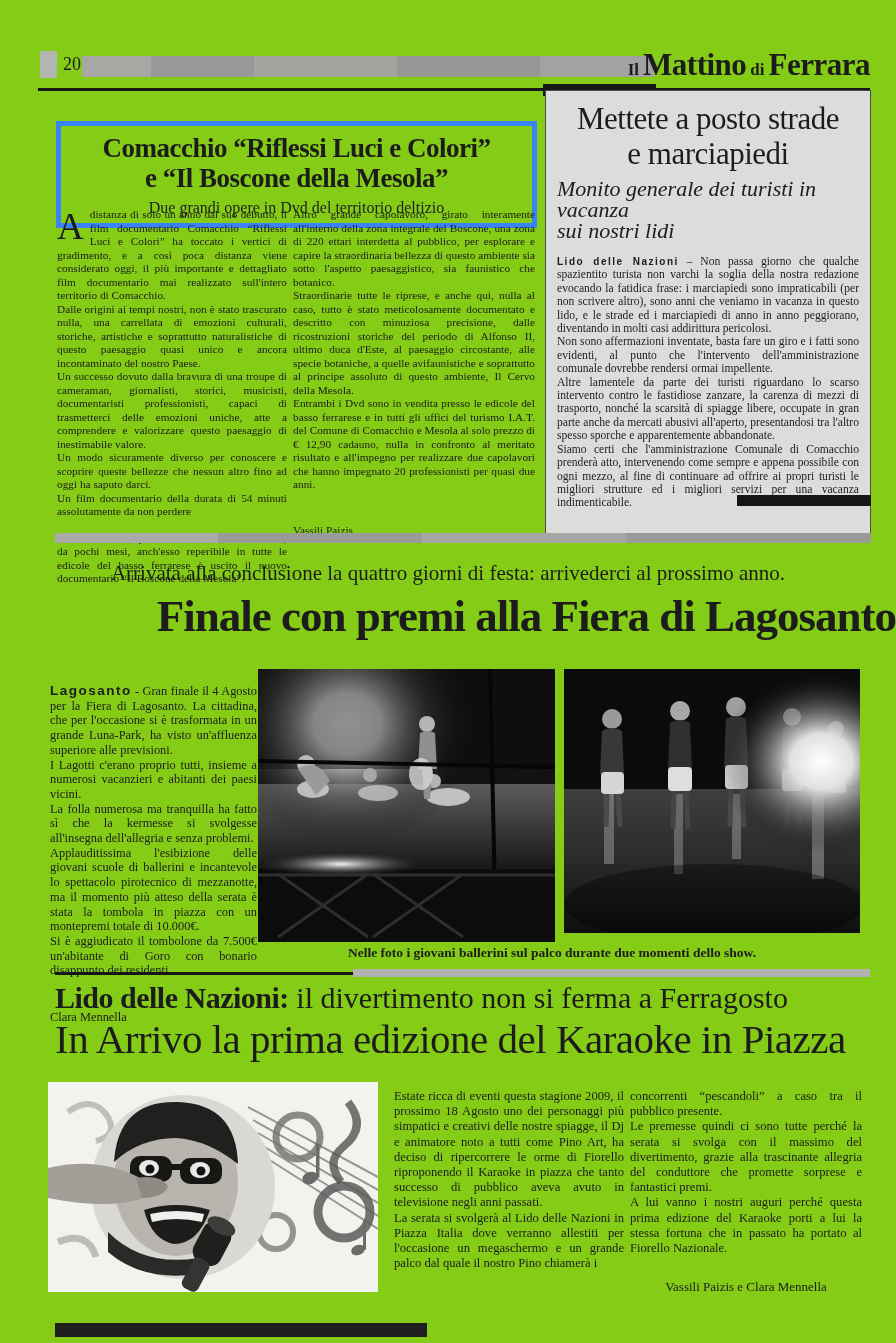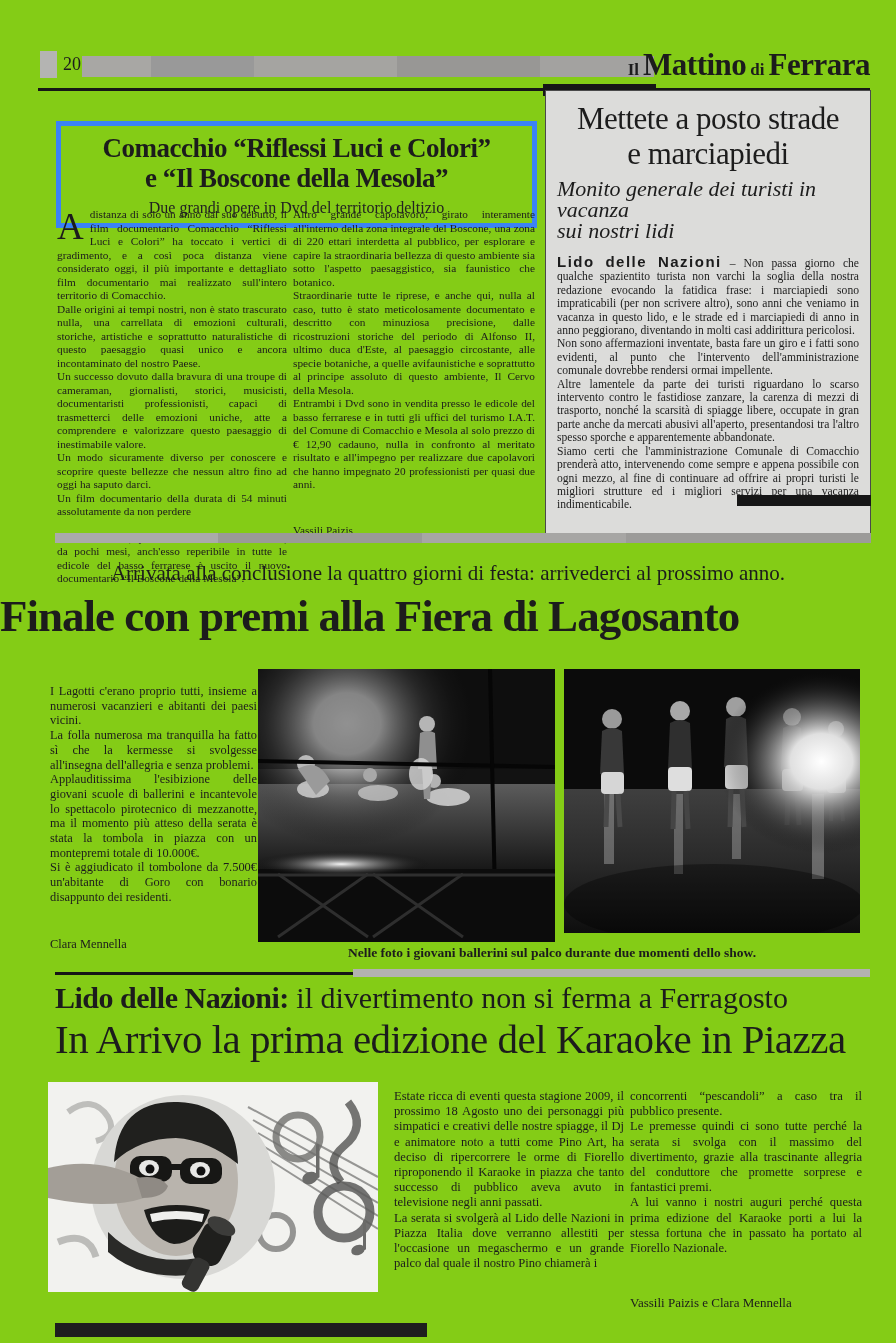--- a/index.html
+++ b/index.html
@@ -35,46 +35,46 @@
   .byline { text-align:left; margin-top:32px; }
 
   
   .sidebar { position:absolute; left:545px; top:90px; width:326px; height:446px;
     background:#dcdcda; border:1px solid #4a4a4a; padding:10px 11px 0 11px; }
   .sb-bar-top { position:absolute; left:543px; top:84px; width:113px; height:12px; background:#161616; }
   .sb-bar-bot { position:absolute; left:737px; top:495px; width:134px; height:11px; background:#161616; }
   .sidebar h2 { font-size:31px; font-weight:400; text-align:center; line-height:35px; letter-spacing:-0.5px; }
   .sidebar .sb-sub { font-style:italic; font-size:22px; text-align:left; line-height:21px; margin-top:7px; }
   .sidebar .sb-body { margin-top:14px; font-size:11.6px; line-height:13.4px; }
-  .loc-sans { font-family:"Liberation Sans","DejaVu Sans",sans-serif; font-weight:bold; letter-spacing:1.5px; font-size:15px; }
+  .loc-sans { font-family:"Liberation Sans","DejaVu Sans",sans-serif; font-weight:bold; letter-spacing:1.5px; font-size:10px; }
 
   
   .divider1 { position:absolute; left:55px; top:533px; width:816px; height:10px; background:#a3a2a0;
     background-image:linear-gradient(90deg,#aaa 0 20%, #9a9a98 20% 45%, #a7a6a4 45% 70%, #9c9b99 70%); }
   .div2-black { position:absolute; left:55px; top:972px; width:298px; height:3px; background:#161616; }
   .div2-gray { position:absolute; left:353px; top:969px; width:517px; height:8px; background:#b3b2b0; }
 
   
   .kicker { position:absolute; left:0; top:561px; width:100%; text-align:center; font-size:21px; }
-  .fiera-hl { position:absolute; left:0; top:590px; width:100%; text-align:left;
+  .fiera-hl { position:absolute; left:0; top:590px; width:100%; text-align:right;
     font-size:45px; font-weight:bold; letter-spacing:-1px; }
   .fiera-col { position:absolute; left:50px; top:684px; width:207px; font-size:12.4px; line-height:14.7px; text-align:justify; }
   .fiera-col .loc-sans { font-size:13.5px; }
   .photo1 { position:absolute; left:258px; top:669px; width:297px; height:273px; }
   .photo2 { position:absolute; left:564px; top:669px; width:296px; height:264px; }
   .caption { position:absolute; left:230px; top:945px; width:644px; text-align:center; font-weight:bold; font-size:13.5px; }
 
   
   .kar-hl1 { position:absolute; left:55px; top:981px; width:815px; font-size:30px; line-height:34px; white-space:nowrap; }
   .kar-hl1 b { letter-spacing:-0.5px; }
   .kar-hl2 { position:absolute; left:55px; top:1015px; width:815px; font-size:41px; font-weight:400; letter-spacing:-0.5px; }
   .illus { position:absolute; left:48px; top:1082px; width:330px; height:210px; }
   .kar-col1 { position:absolute; left:394px; top:1089px; width:230px; font-size:12.6px; line-height:15.2px; text-align:justify; }
   .kar-col2 { position:absolute; left:630px; top:1089px; width:232px; font-size:12.6px; line-height:15.2px; text-align:justify; }
-  .kar-byline { text-align:left; margin-top:39px; font-size:13px; }
+  .kar-byline { text-align:center; margin-top:23px; font-size:13px; }
   .bottom-bar { position:absolute; left:55px; top:1323px; width:372px; height:14px; background:#1e1e1e; }
 </style>
 </head>
 <body>
 
 <div class="page">
 
   <div class="pg-square"></div>
   <div class="pg-num">20</div>
   <div class="head-bar"></div>
@@ -115,20 +115,21 @@
     </div>
   </div>
   <div class="sb-bar-bot"></div>
 
   <div class="divider1"></div>
 
   <div class="kicker">Arrivata alla conclusione la quattro giorni di festa: arrivederci al prossimo anno.</div>
   <div class="fiera-hl">Finale con premi alla Fiera di Lagosanto</div>
 
   <div class="fiera-col">
+    <p><span class="loc-sans">Lagosanto</span><span> - Gran finale il 4 Agosto per la Fiera di Lagosanto. La cittadina, che per l'occasione si è trasformata in un grande Luna-Park, ha visto un'affluenza superiore alle previsioni.</span></p>
     <p>I Lagotti c'erano proprio tutti, insieme a numerosi vacanzieri e abitanti dei paesi vicini.</p>
     <p>La folla numerosa ma tranquilla ha fatto sì che la kermesse si svolgesse all'insegna dell'allegria e senza problemi.</p>
     <p>Applauditissima l'esibizione delle giovani scuole di ballerini  e incantevole lo spettacolo pirotecnico di mezzanotte, ma il momento più atteso della serata è stata la tombola in piazza con un montepremi totale di 10.000€.</p>
     <p>Si è aggiudicato il tombolone da 7.500€ un'abitante di Goro con bonario disappunto dei residenti.</p>
     <p class="byline">Clara Mennella</p>
   </div>
 
   <svg class="photo1" viewBox="0 0 297 273" preserveAspectRatio="none">
     <defs>
       <radialGradient id="glare1" cx="0.3" cy="0.2" r="0.45">

